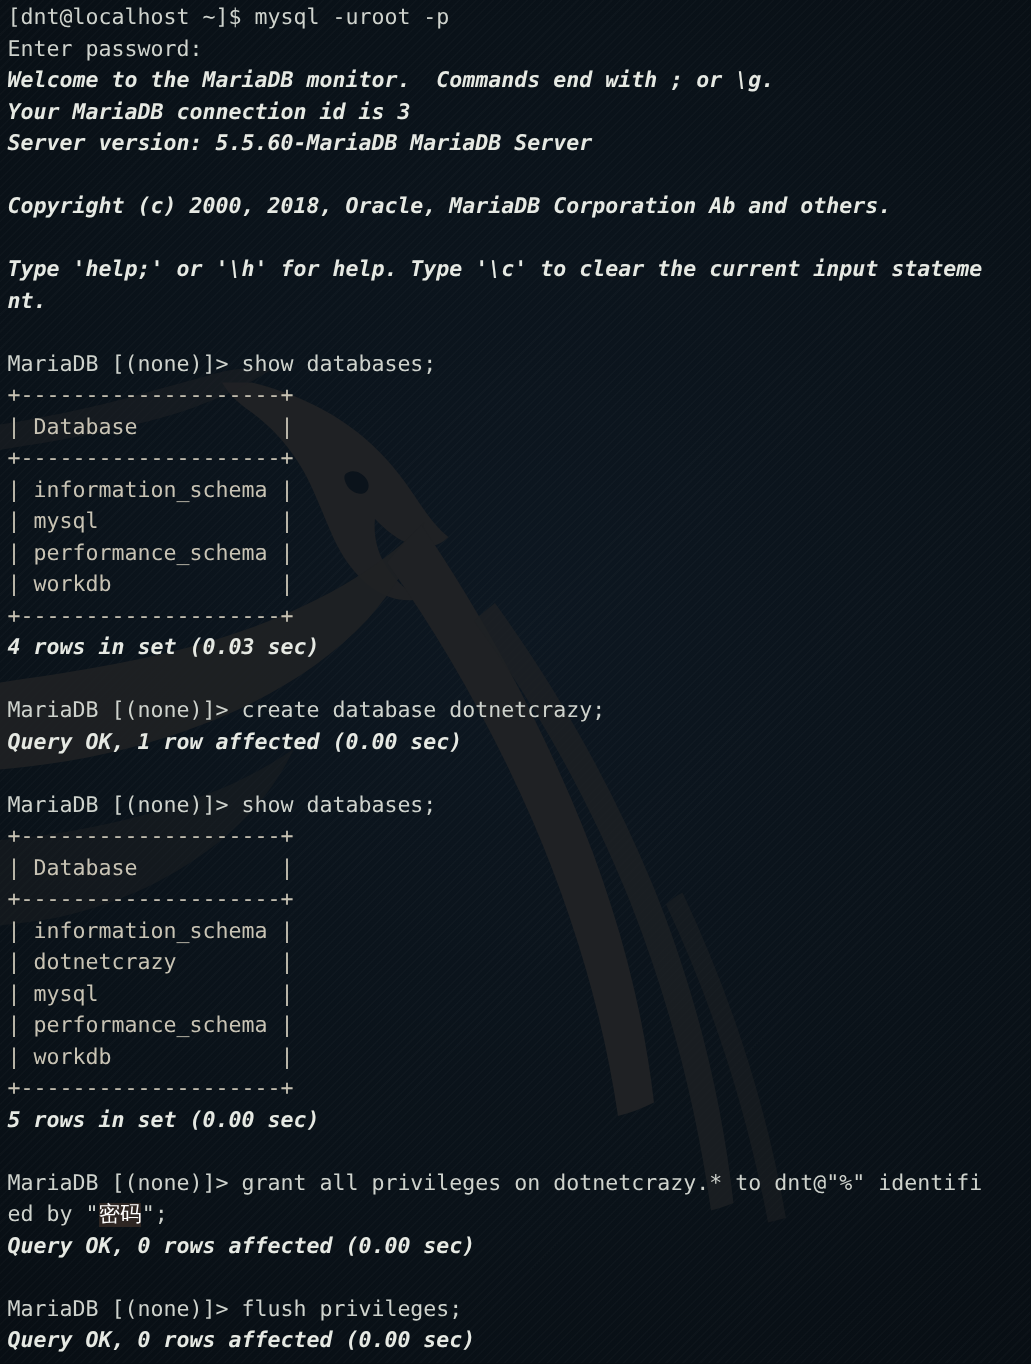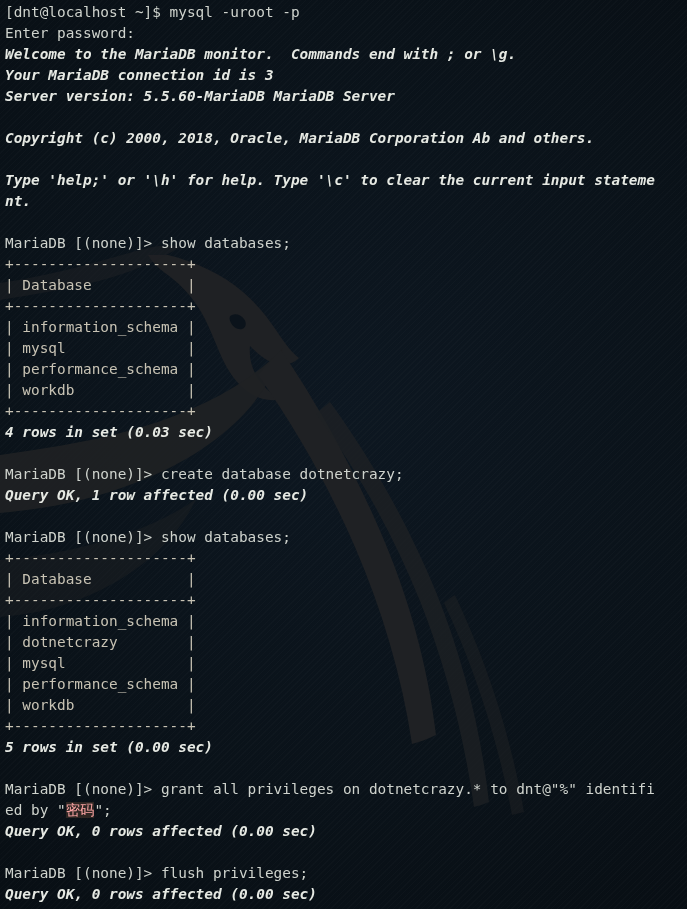--- a/index.html
+++ b/index.html
@@ -53,21 +53,21 @@
     white-space: pre;
   }
   .line.blank { color: transparent; }
   
   .sh   { font-weight: 400; color: #cfd3cd; }
   
   .bold { font-weight: 700; color: #e6e9e3; font-style: italic; }
   
   .tbl  { font-weight: 400; color: #c8c3b4; }
   .redacted {
-    color: #fca5a5;
+    color: #ffffff;
     background: #2e2623;
     font-weight: 400;
   }
 </style>
 </head>
 <body>
 
 <div id="terminal">
 
   <svg id="watermark" viewBox="0 0 687 909" xmlns="http://www.w3.org/2000/svg" aria-hidden="true">

